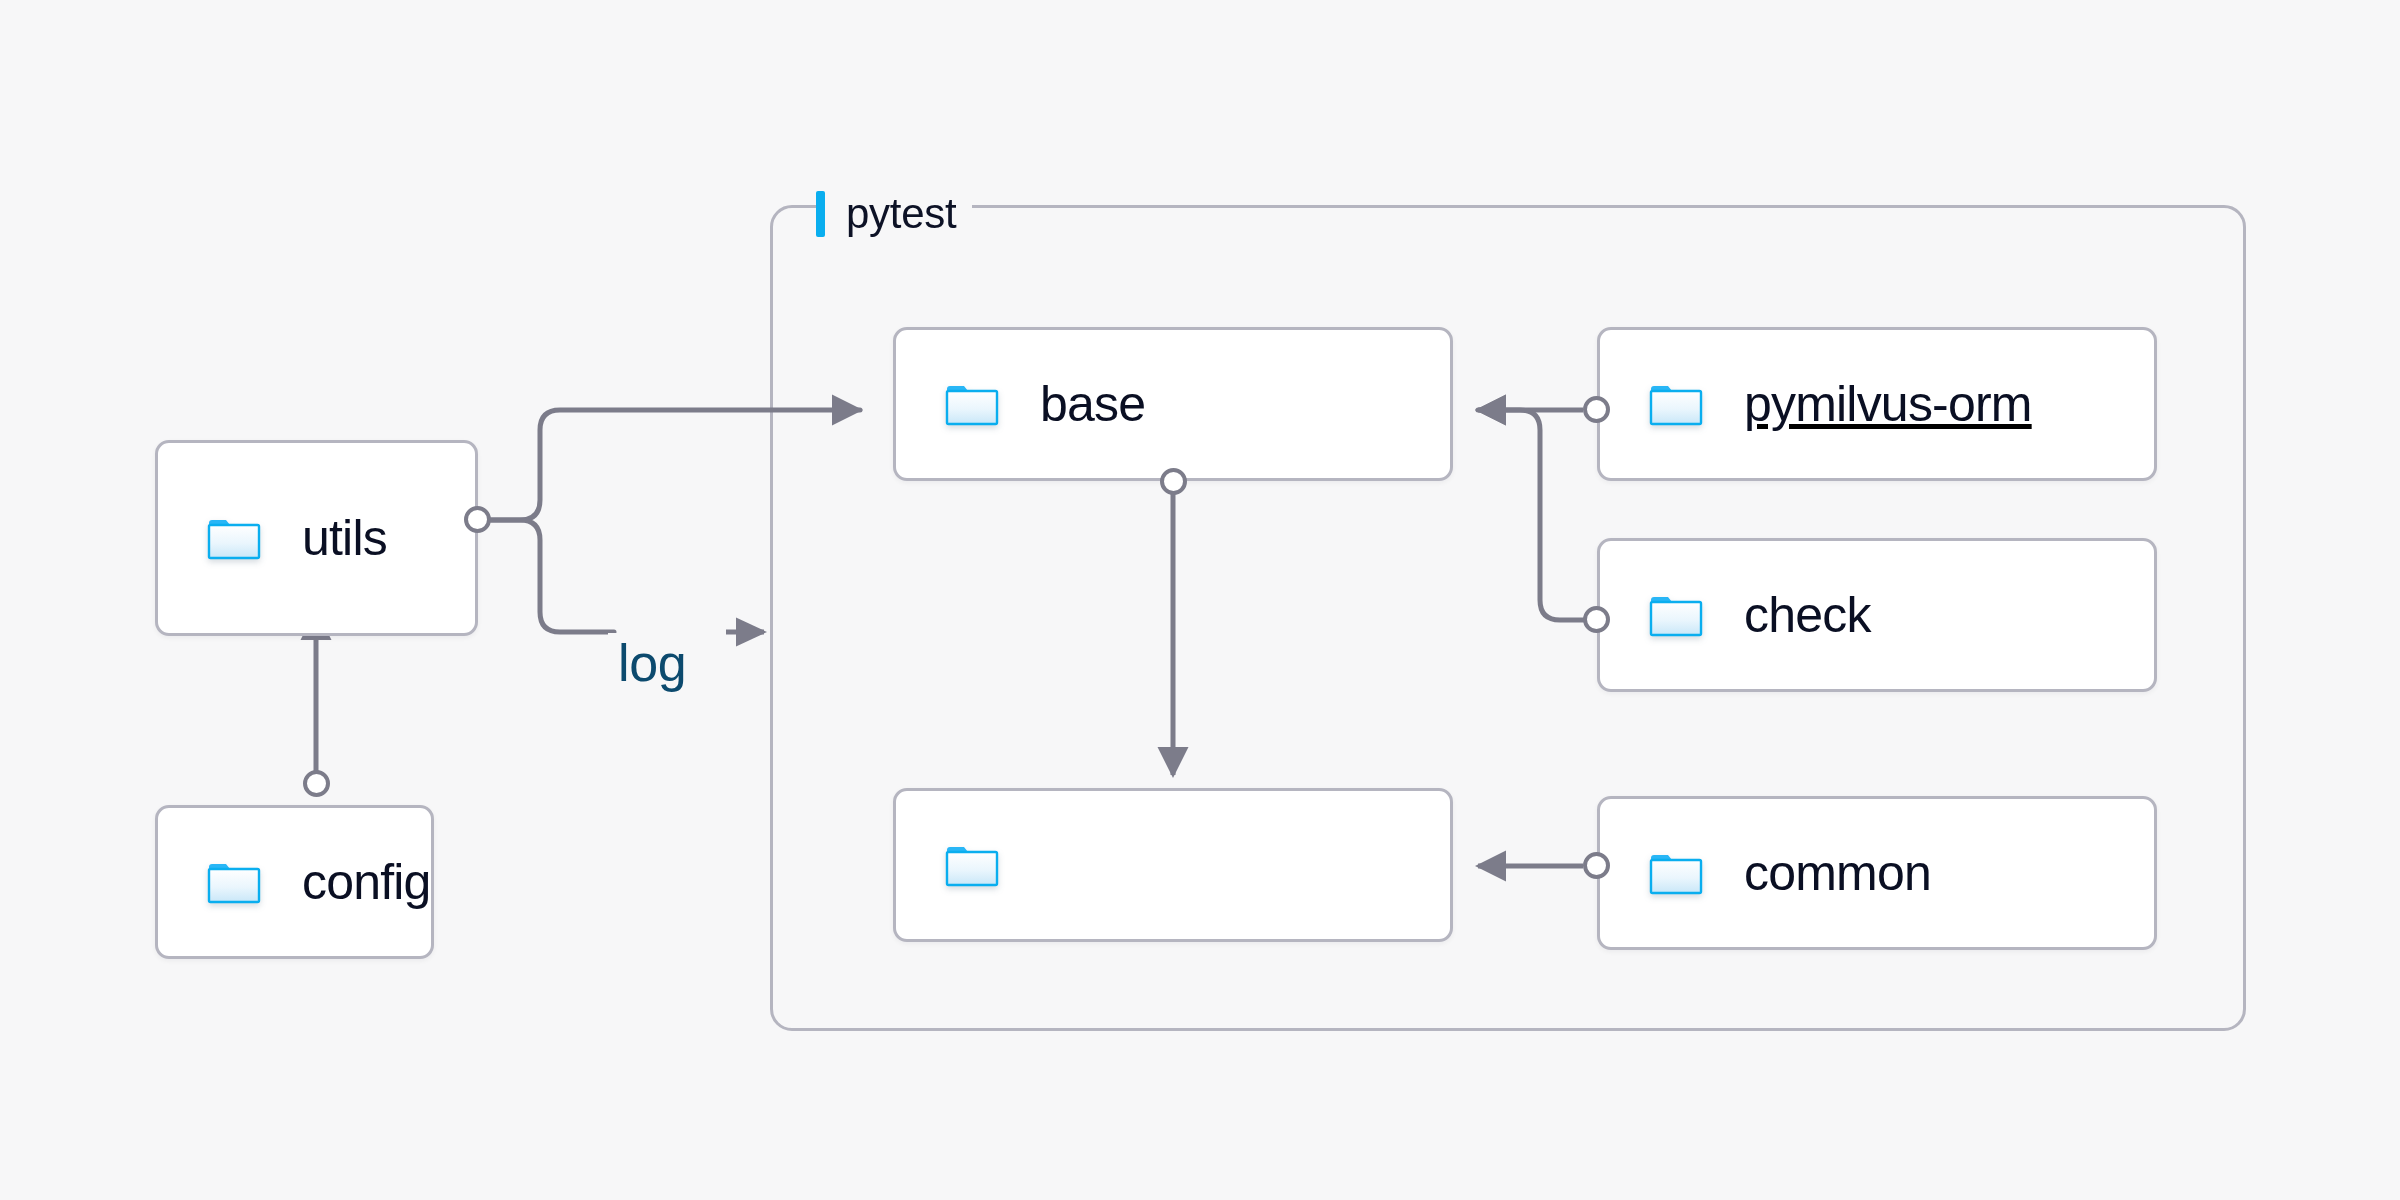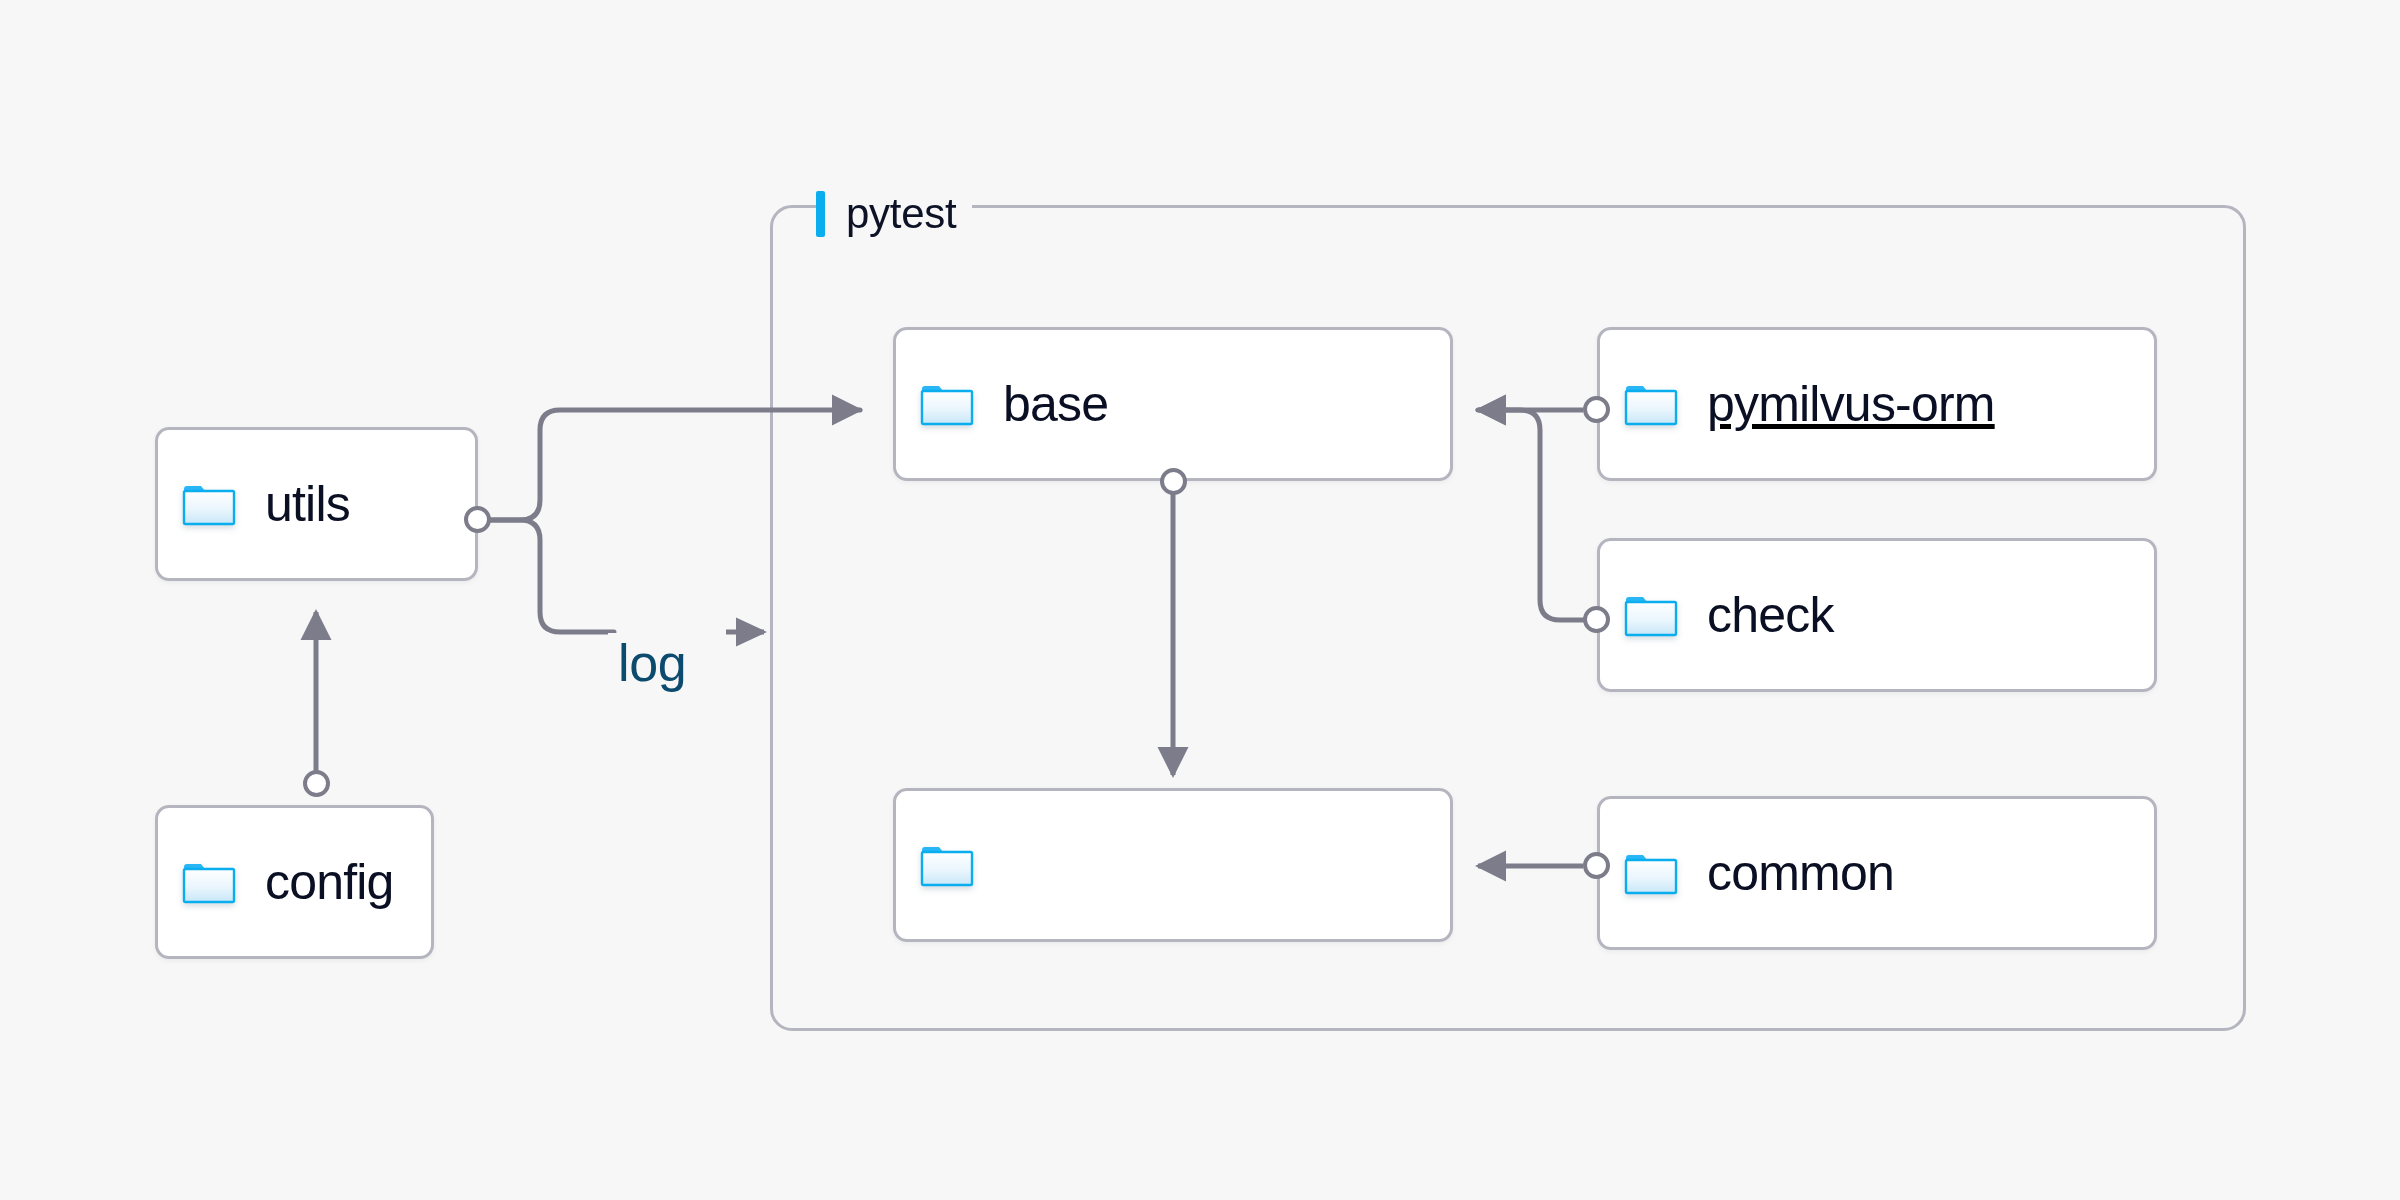--- a/index.html
+++ b/index.html
@@ -58,22 +58,22 @@
   }
   
   .node {
     position: absolute;
     box-sizing: border-box;
     background: #ffffff;
     border: 3px solid #b5b5c0;
     border-radius: 14px;
     display: flex;
     align-items: center;
-    padding-left: 23px;
-    gap: 28px;
+    padding-left: 48px;
+    gap: 40px;
     box-shadow: 0 2px 5px rgba(20,20,40,0.05);
     z-index: 4;
   }
   .node-label {
     font-size: 50px;
     color: #0a0f23;
     letter-spacing: -0.8px;
     white-space: nowrap;
   }
   
@@ -161,21 +161,21 @@
       <path d="M 1583,620 L 1560,620 Q 1540,620 1540,600 L 1540,430 Q 1540,410 1520,410 L 1478,410" fill="none" stroke="#7c7c8a" stroke-width="5" stroke-linecap="round" marker-end="url(#arrow)"></path>
     </g>
 
     <g>
       <path d="M 1583,866 L 1478,866" fill="none" stroke="#7c7c8a" stroke-width="5" marker-end="url(#arrow)"></path>
     </g>
   </svg>
 
   <div class="edge-label" style="left:608px; top:605px;">log</div>
 
-  <div class="node" style="left:155px; top:427px; width:323px; height:154px;">
+  <div class="node" style="left:155px; top:440px; width:323px; height:196px;">
     <span class="folder-icon">
       <svg viewBox="0 0 56 48" width="56" height="48" xmlns="http://www.w3.org/2000/svg">
         <path d="M3 9 a3 3 0 0 1 3-3 h14 l4 5 h26 a3 3 0 0 1 3 3 v5 H3 z" fill="#29b6f6"></path>
         <rect x="3" y="11" width="50" height="33" rx="1.5" fill="url(#folderGrad)" stroke="#0aaeef" stroke-width="2.4"></rect>
       </svg>
     </span>
     <span class="node-label">utils</span>
   </div>
   <span class="port" style="left:464px; top:506px;"></span>
 

